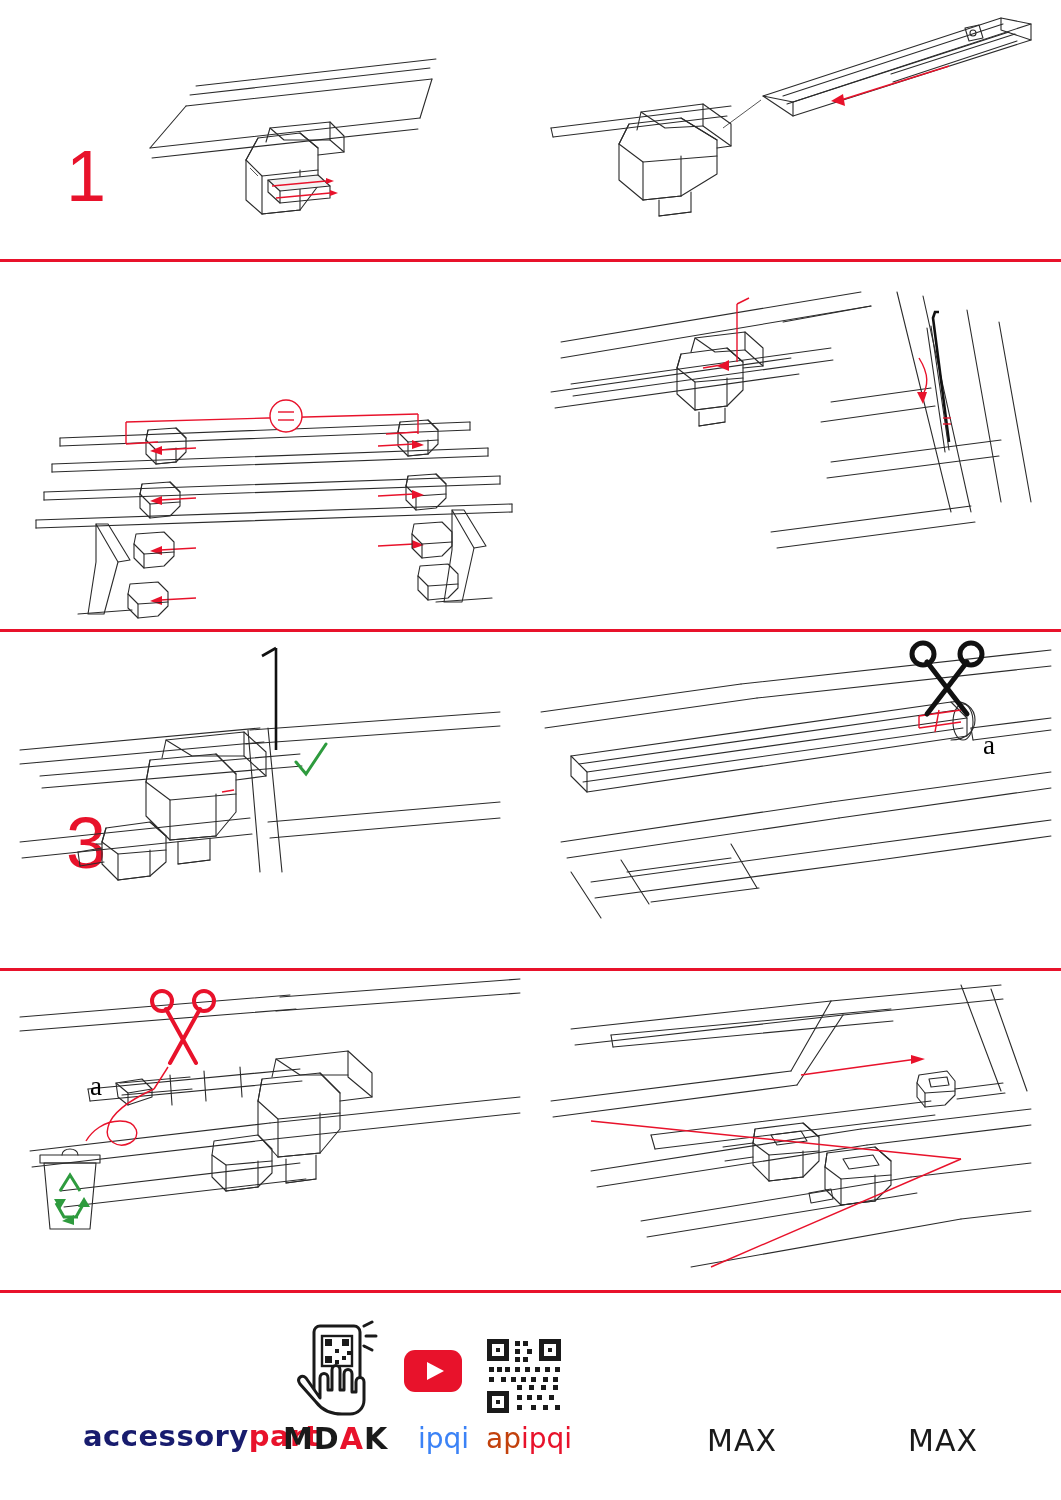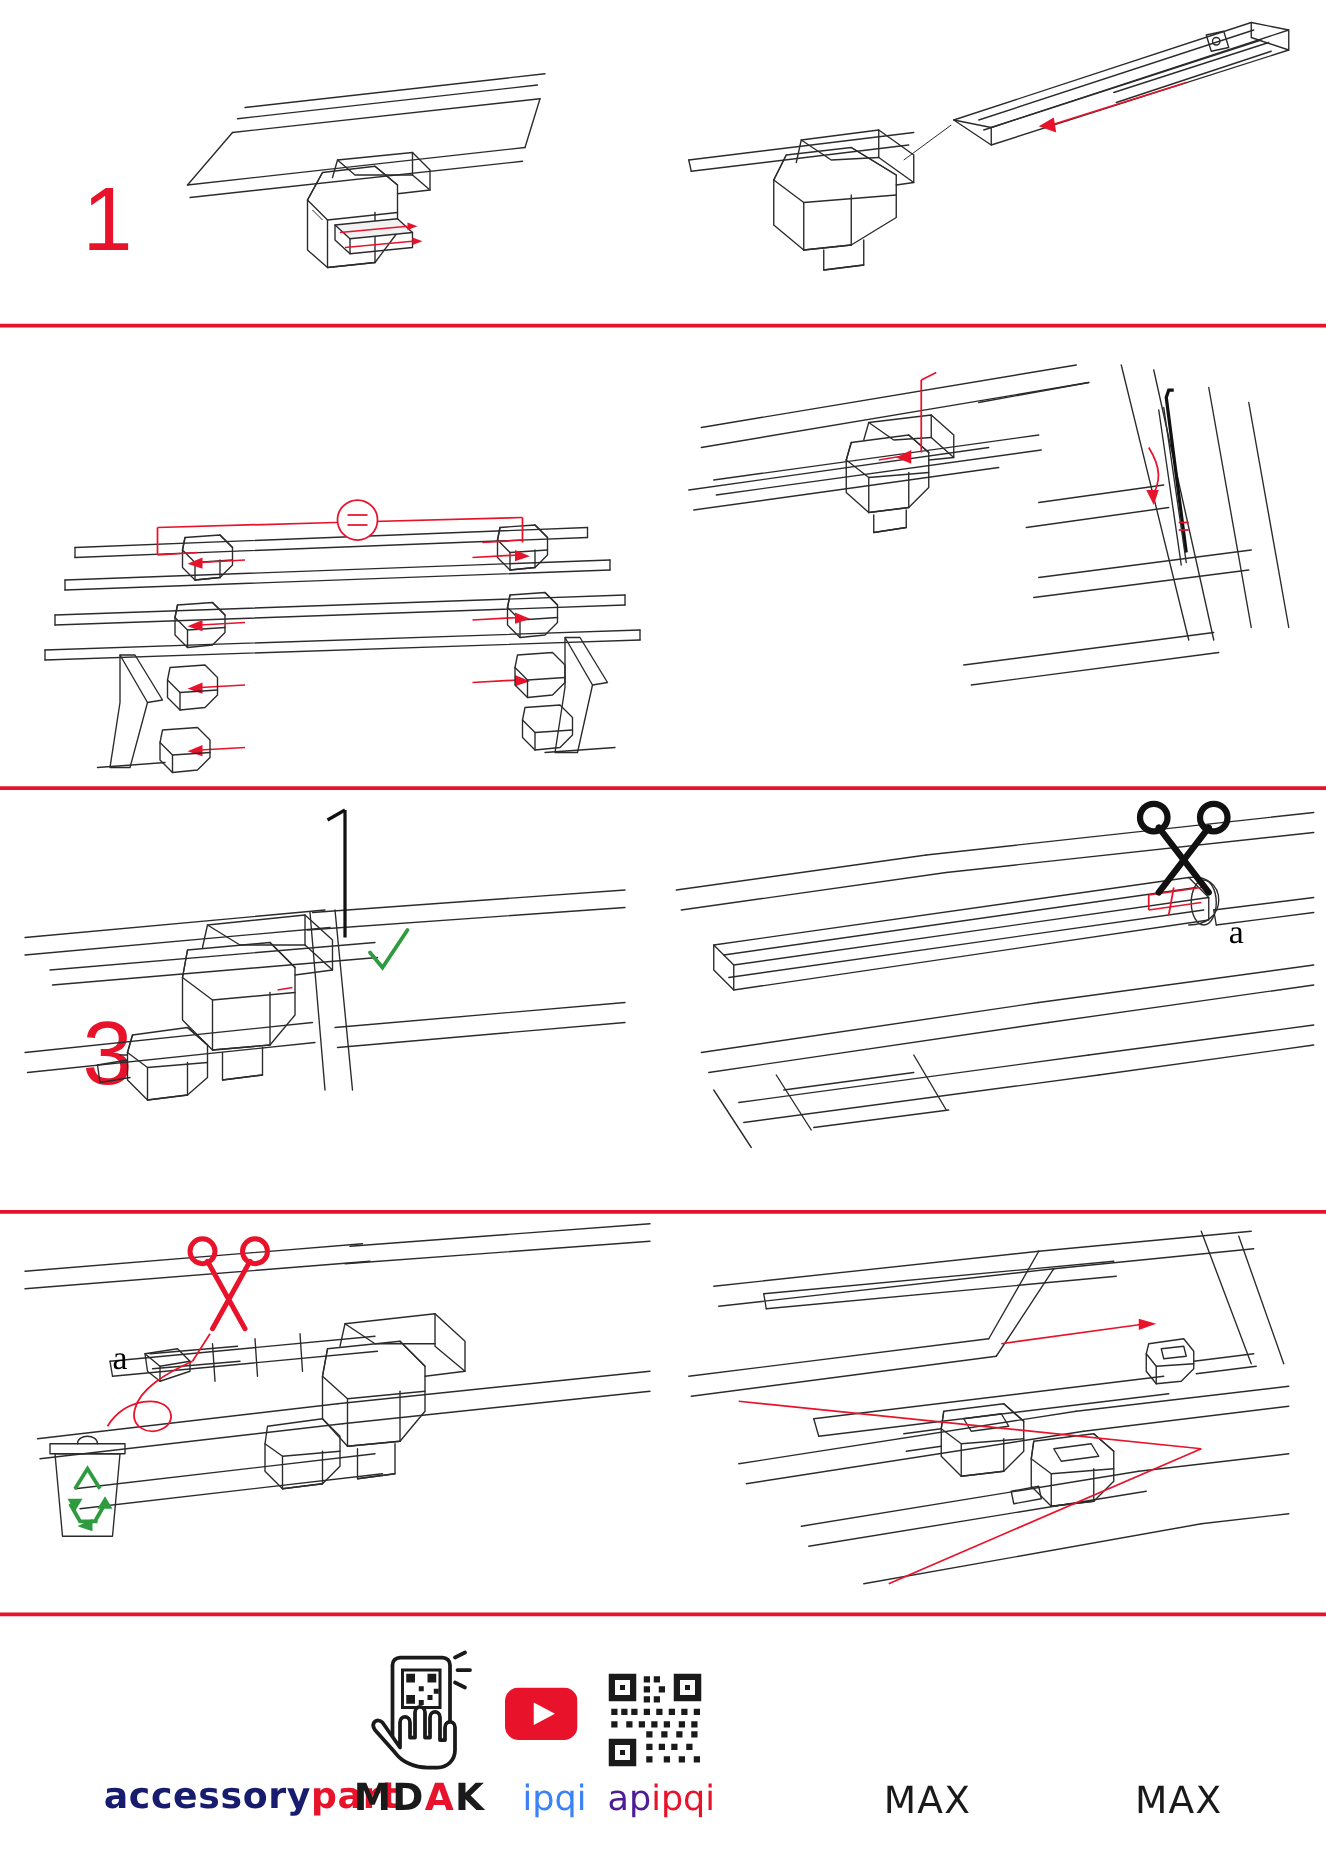--- a/index.html
+++ b/index.html
@@ -122,21 +122,21 @@
     font-family: "DejaVu Sans", sans-serif;
     font-size: 28px; color: #3b82f6; line-height: 1;
   }
 
   .qr-wrap { position: absolute; left: 485px; top: 1337px; }
   .apline-text {
     position: absolute; left: 486px; top: 1425px;
     font-family: "DejaVu Sans", sans-serif;
     font-size: 28px; color: #e8122b; line-height: 1;
   }
-  .apline-text .ap { color: #4c1d95; }
+  .apline-text .ap { color: #c2410c; }
 
   .weight-wrap { position: absolute; left: 682px; top: 1300px; }
   .weight-label {
     position: absolute; left: 707px; top: 1426px;
     font-family: "DejaVu Sans", sans-serif;
     font-size: 30px; color: #1a1a1a; letter-spacing: 1px; line-height: 1;
   }
   .speed-wrap { position: absolute; left: 878px; top: 1300px; }
   .speed-label {
     position: absolute; left: 908px; top: 1426px;

